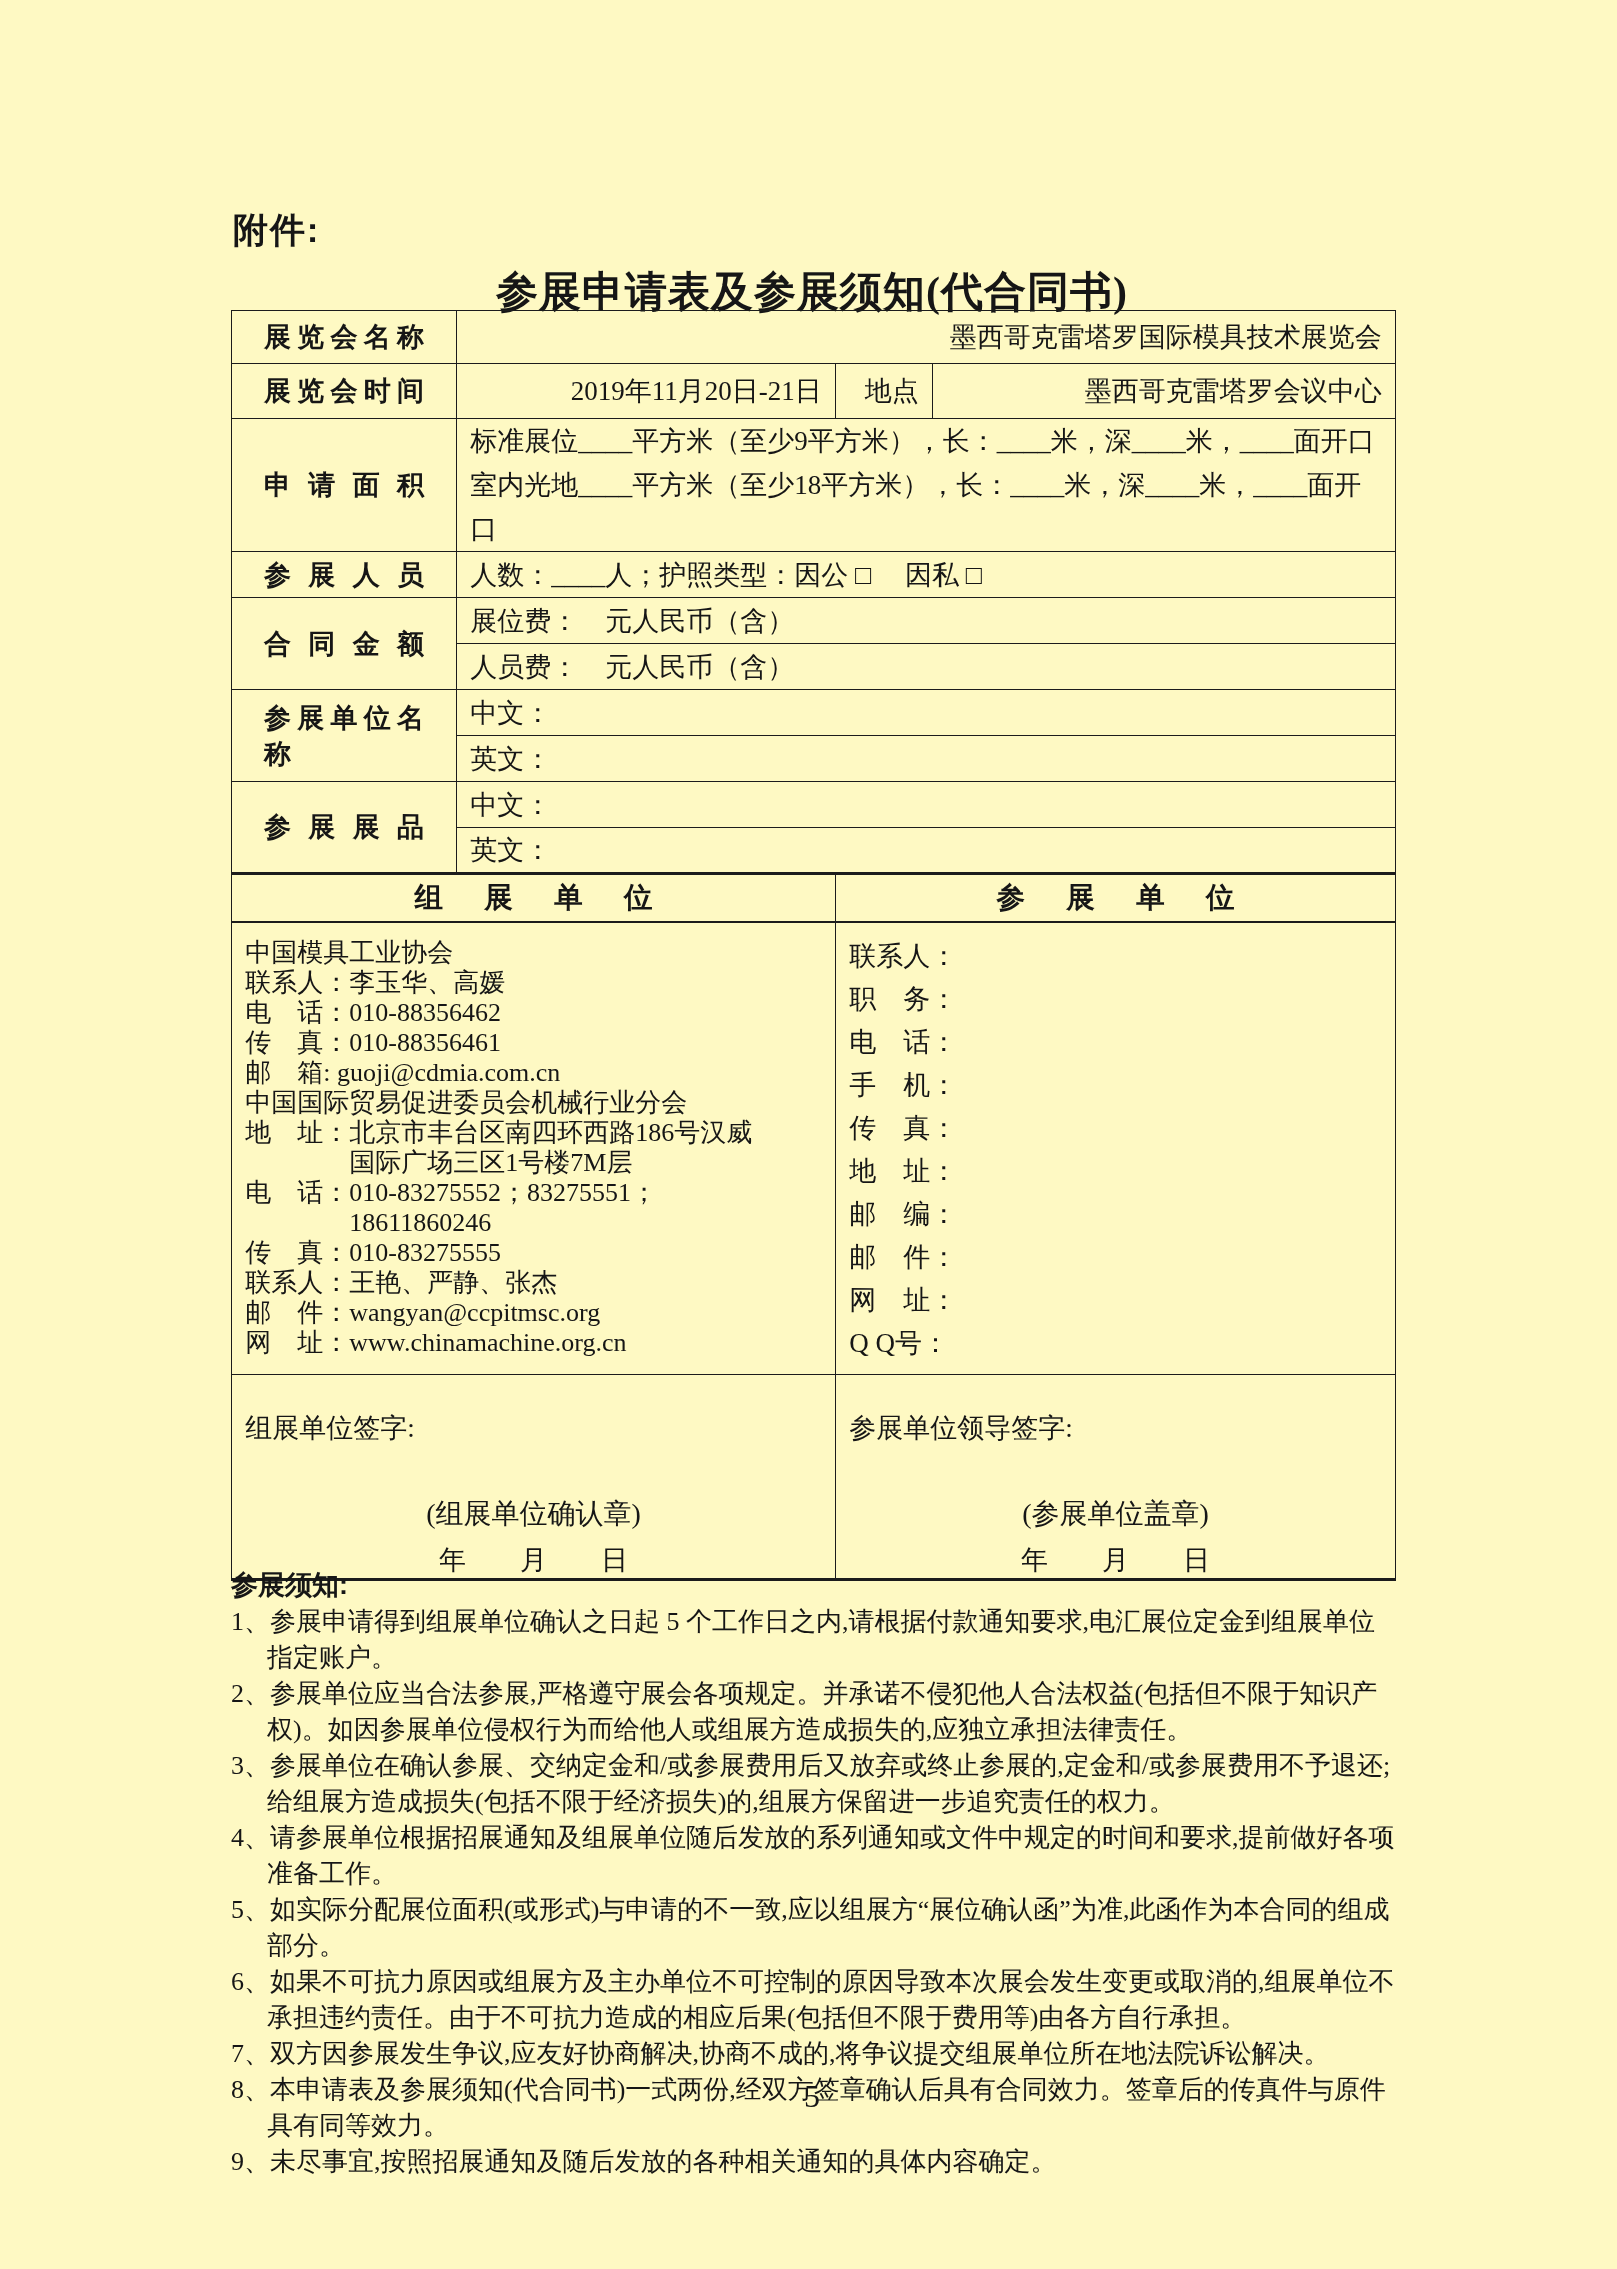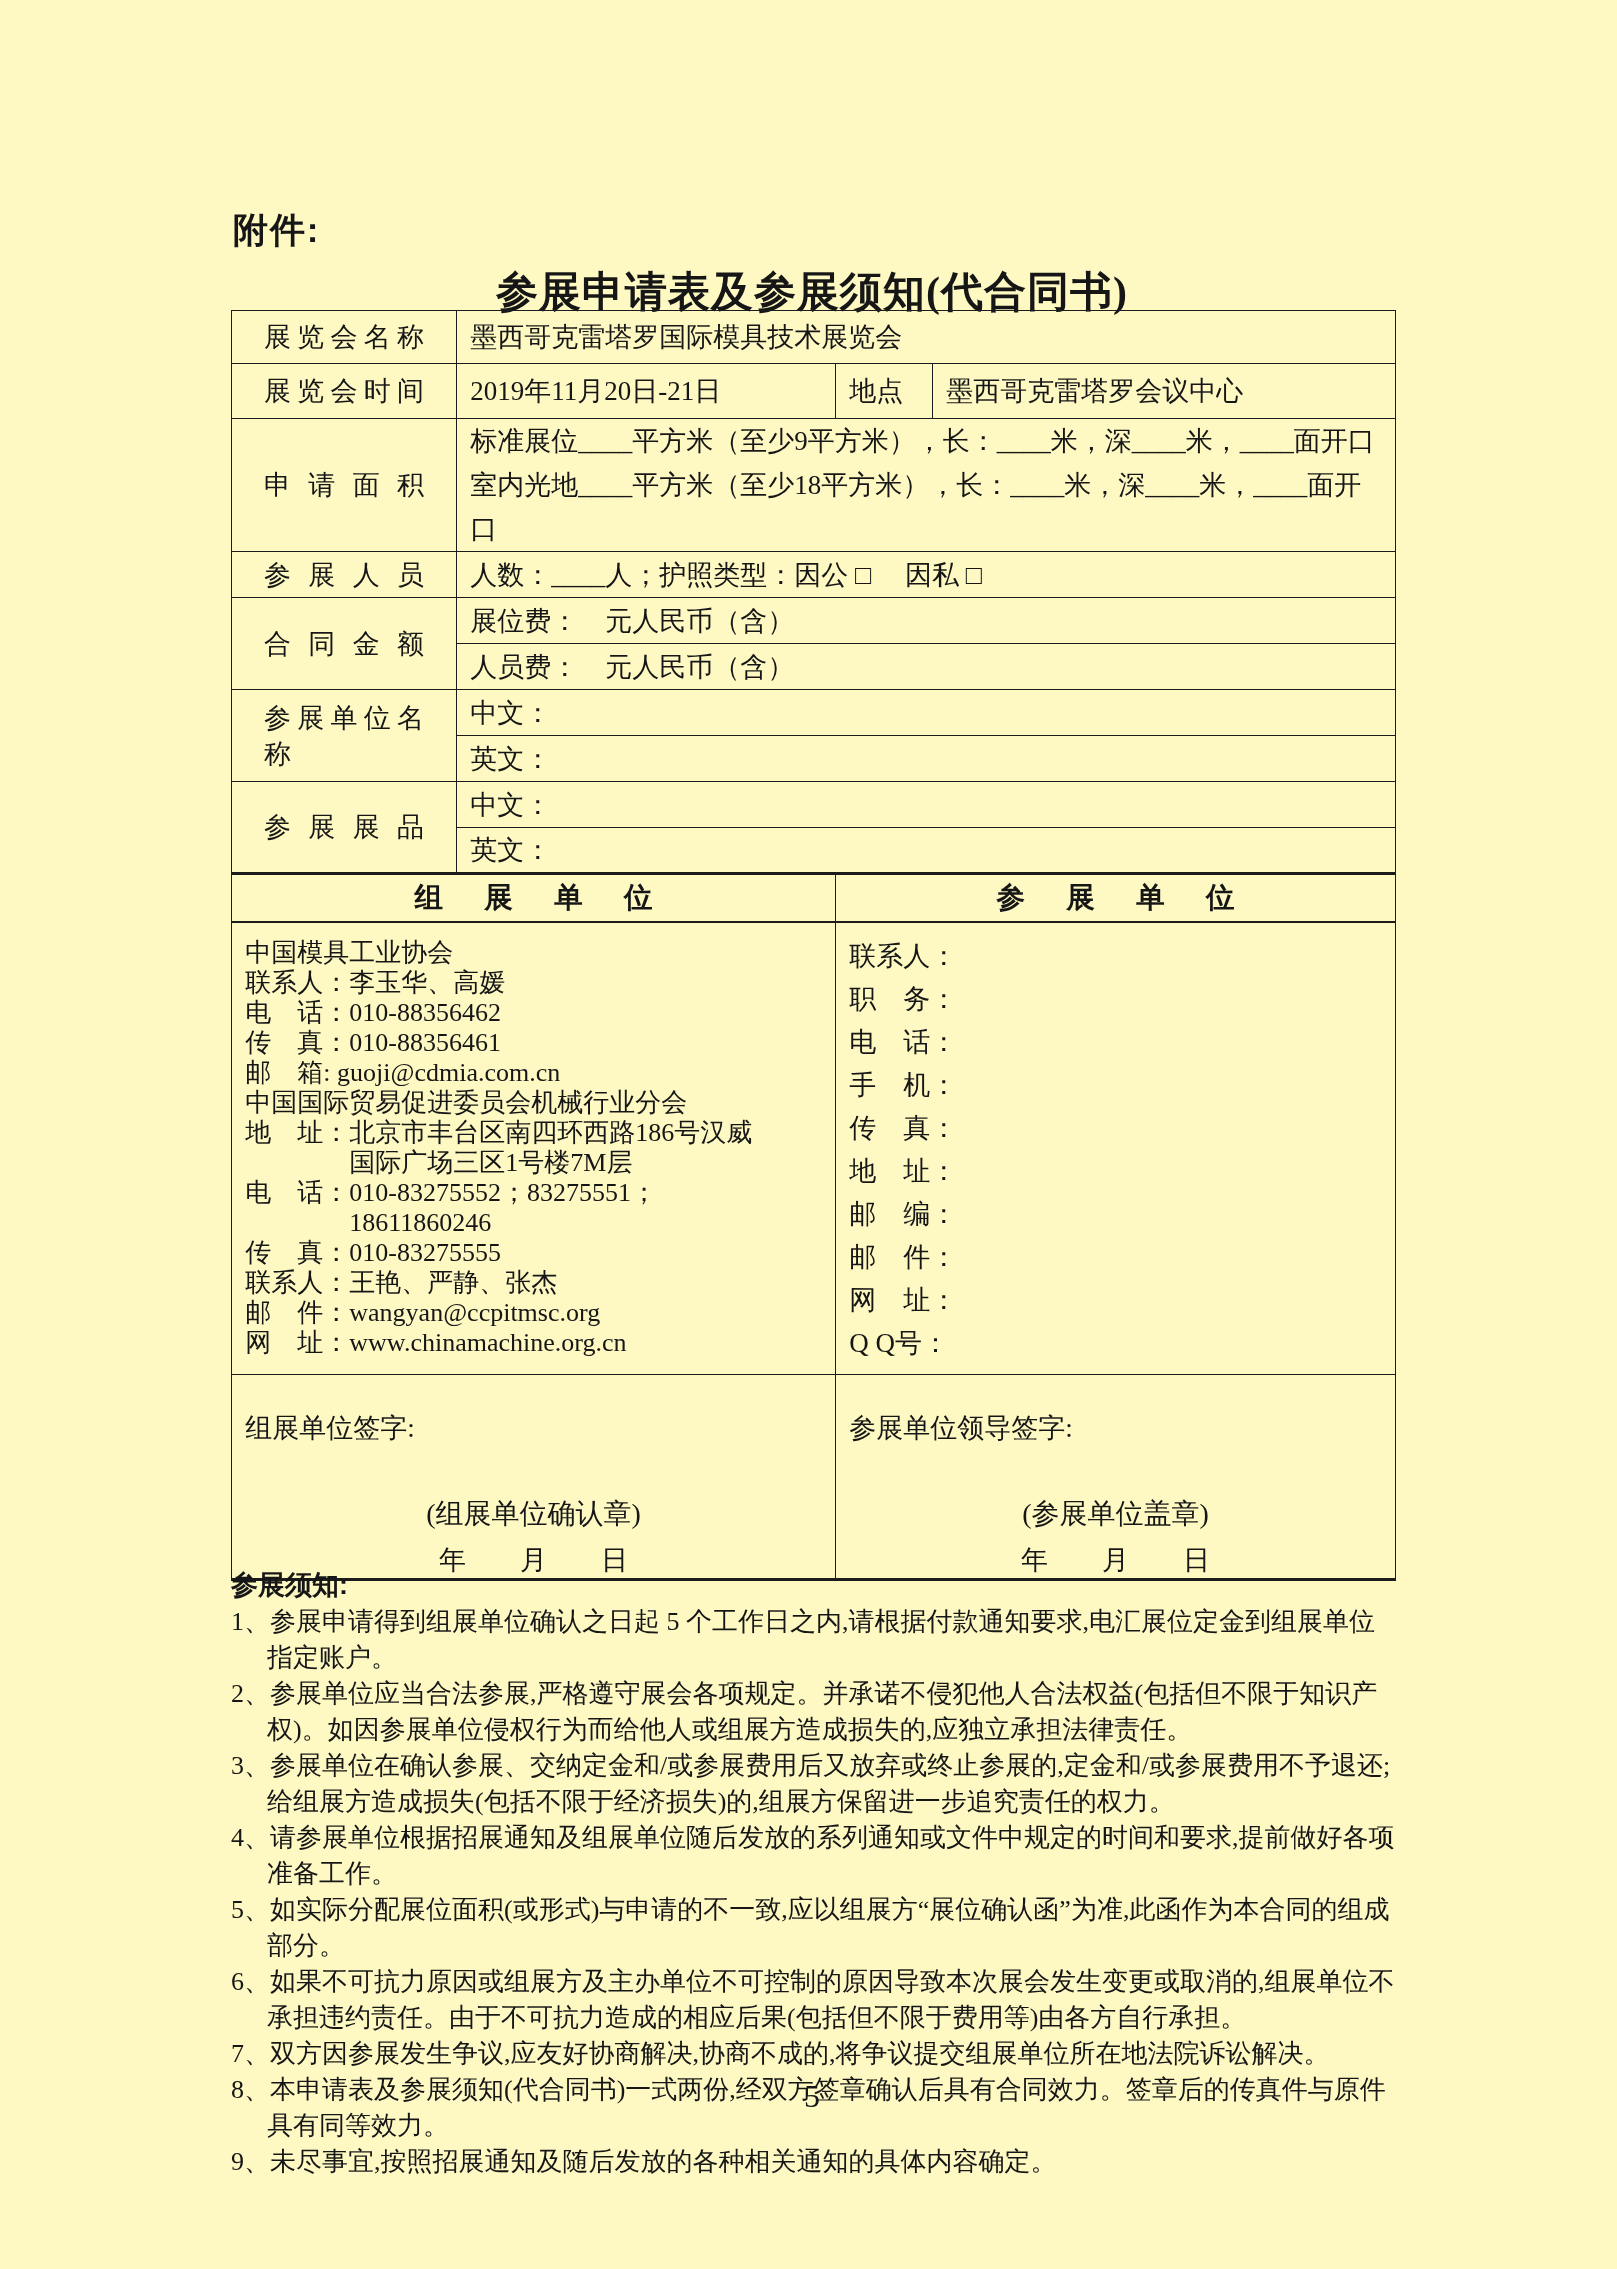--- a/index.html
+++ b/index.html
@@ -24,23 +24,23 @@
     position:absolute;left:231px;top:310px;
     width:1164px;border-collapse:collapse;table-layout:fixed;
   }
   table.form td{
     border:1.9px solid #1c1c1c;
     font-size:27px;
     padding:0 13.3px;
     vertical-align:middle;
   }
   td.lab{text-align:center;padding:0 9.5px;}
-  .jlab{display:inline-block;width:160px;text-align:justify;text-align-last:justify;}
+  .jlab{display:inline-block;width:160px;text-align:justify;text-align-last:justify;font-weight:bold;}
   .jhdr{display:inline-block;width:238px;text-align:justify;text-align-last:justify;font-weight:bold;font-size:28.5px;}
-  td.center{text-align:left;}
+  td.center{text-align:right;}
   .r1{height:53px;}
   .r2{height:55px;}
   .r3{height:120px;}
   .r4{height:46px;}
   .rsub{height:46px;}
   .rhdr{height:48px;}
   .rcontact{height:453px;}
   .rsig{height:176px;}
   tr.rhdr td{border-top-width:3.8px;border-bottom-width:2.9px;text-align:center;}
   .pre{white-space:pre-line;}

